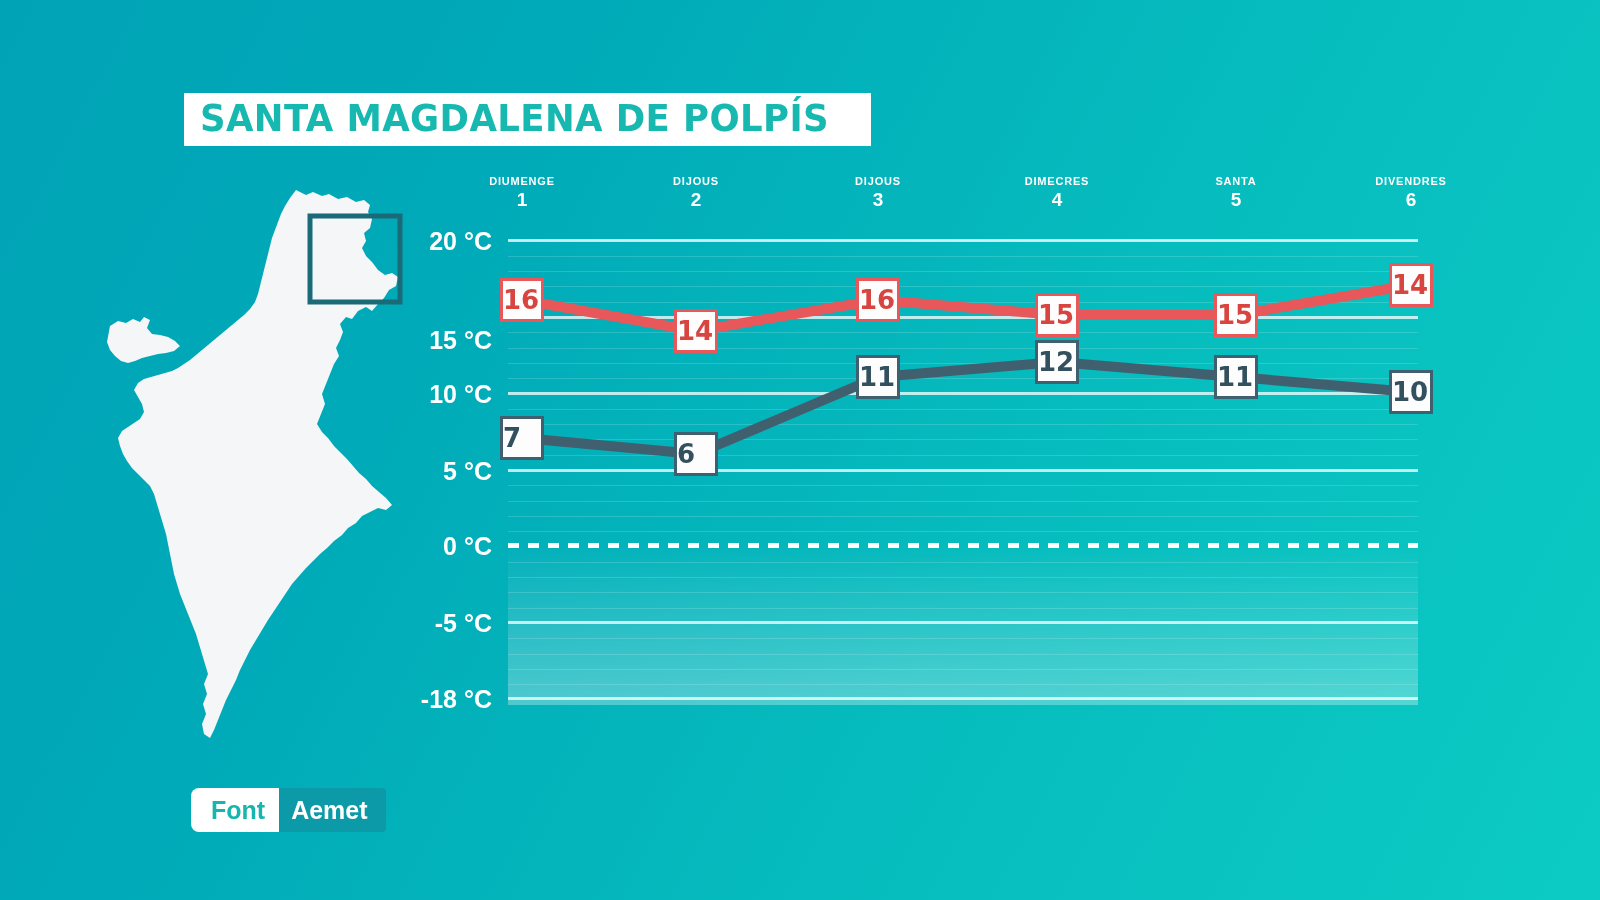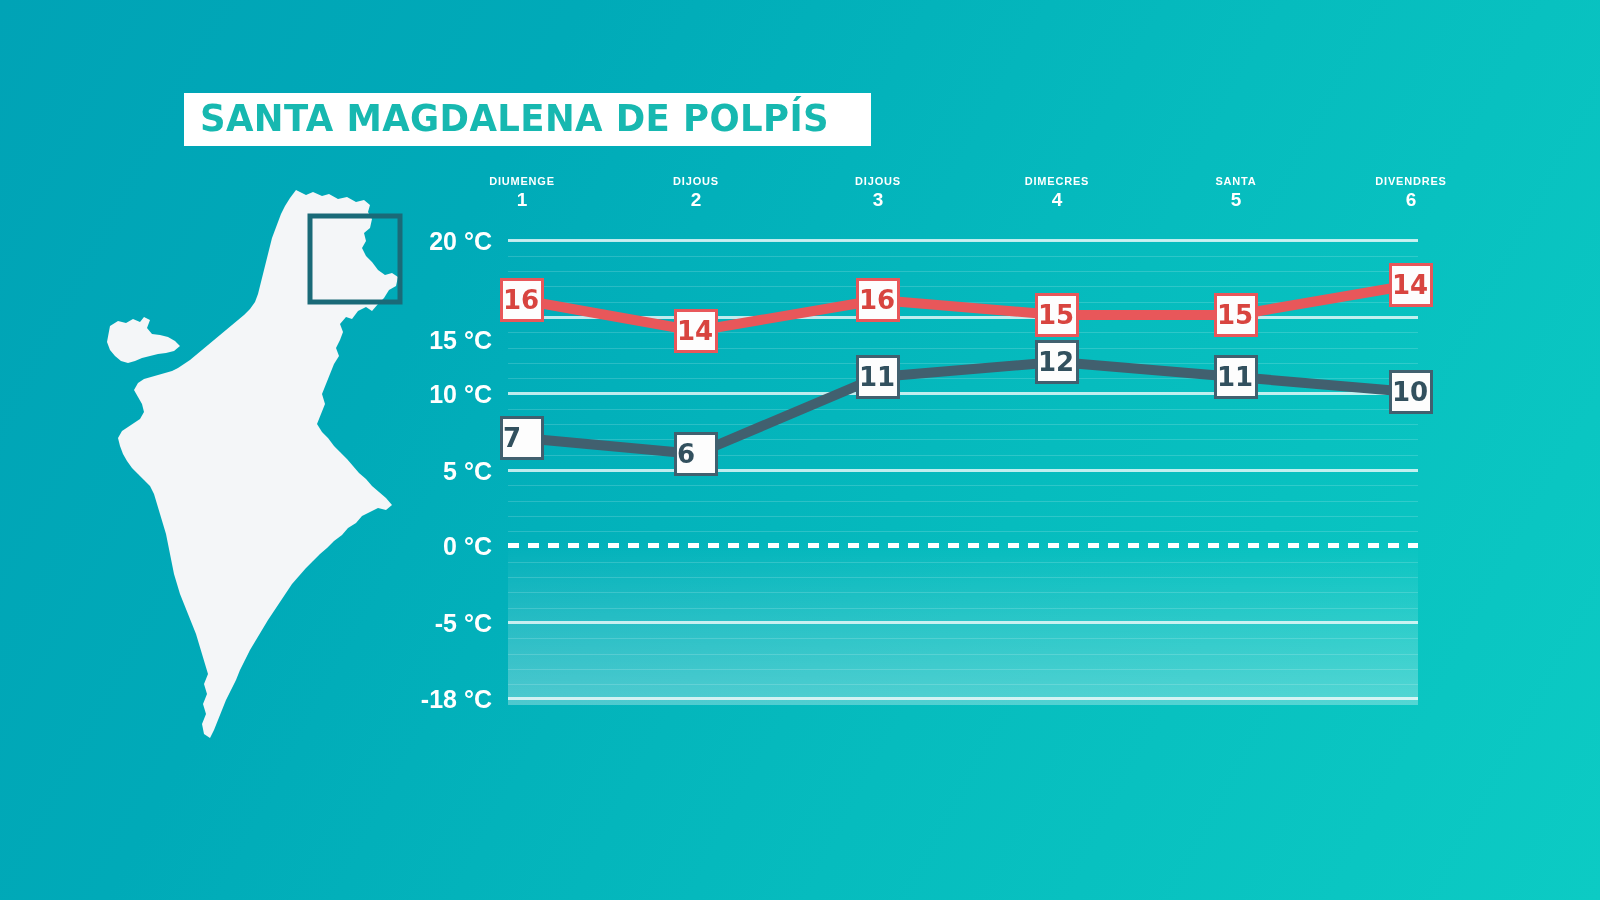--- a/index.html
+++ b/index.html
@@ -272,14 +272,18 @@
   <div class="vbox min" style="left:1057px;top:362px;">
       <span>12</span>
     </div>
   <div class="vbox min" style="left:1236px;top:377px;">
       <span>11</span>
     </div>
   <div class="vbox min" style="left:1411px;top:392px;">
       <span>10</span>
     </div>
 
+  <div id="footer">
+    <div id="font-chip">Font</div>
+    <div id="aemet-chip">Aemet</div>
+  </div>
 
 </div>
 
 </body></html>

